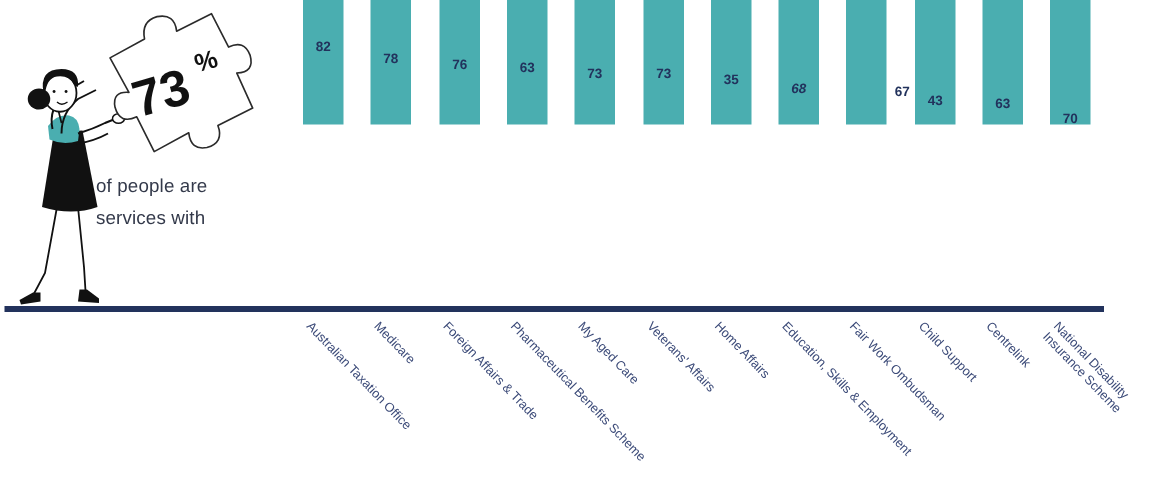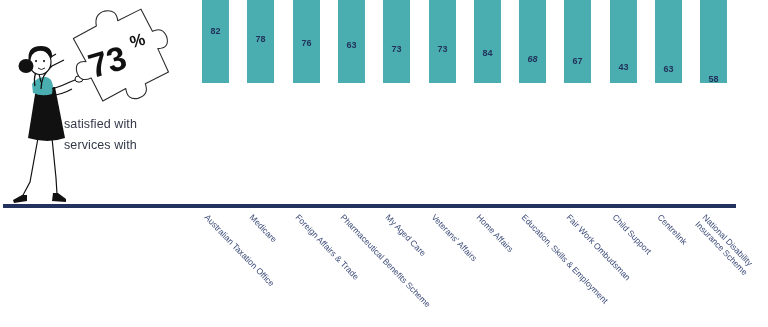--- a/index.html
+++ b/index.html
@@ -89,21 +89,21 @@
                  Q84 98 72 99 Q61 99 62 87 L37 95 L30 70
                  Q18 73 17 61 Q17 50 28 53 Z" fill="#ffffff" stroke="#2b2b2b" stroke-width="1.1" stroke-linejoin="round"></path>
       </g>
       <g transform="rotate(-16 58 56)">
         <text x="30" y="68" font-family="'Liberation Sans', sans-serif" font-size="34" font-weight="bold" fill="#111">73</text>
         <text x="76" y="50" font-family="'Liberation Sans', sans-serif" font-size="17" font-weight="bold" fill="#111">%</text>
       </g>
     </svg>
 
     <div id="stat-caption">
-      <div>satisfied with</div>
+      <div>of people are</div>
       <div>services with</div>
     </div>
   </div>
 
   <div id="chart-area">
     <div id="bars-container">
         <div class="bar-group" style="left: 202px; height: 205px; top: 0px; position: absolute;">
           <div class="bar" title="Australian Taxation Office: 82" style="height: 165px; bottom: 122px; position: absolute; background: rgb(74, 174, 176);"></div>
           <div class="bar-value" style="top: 26px; color: rgb(34, 50, 92);">82</div>
         </div>
@@ -122,41 +122,41 @@
         <div class="bar-group" style="left: 383px; height: 205px; top: 0px; position: absolute;">
           <div class="bar" title="My Aged Care: 73" style="height: 147px; bottom: 122px; position: absolute; background: rgb(74, 174, 176);"></div>
           <div class="bar-value" style="top: 44px; color: rgb(34, 50, 92);">73</div>
         </div>
         <div class="bar-group" style="left: 429px; height: 205px; top: 0px; position: absolute;">
           <div class="bar" title="Veterans' Affairs: 73" style="height: 147px; bottom: 122px; position: absolute; background: rgb(74, 174, 176);"></div>
           <div class="bar-value" style="top: 44px; color: rgb(34, 50, 92);">73</div>
         </div>
         <div class="bar-group" style="left: 474px; height: 205px; top: 0px; position: absolute;">
           <div class="bar" title="Home Affairs: 71" style="height: 143px; bottom: 122px; position: absolute; background: rgb(74, 174, 176);"></div>
-          <div class="bar-value" style="top: 48px; color: rgb(34, 50, 92);">84</div>
+          <div class="bar-value" style="top: 48px; color: rgb(34, 50, 92);">35</div>
         </div>
         <div class="bar-group" style="left: 519px; height: 205px; top: 0px; position: absolute;">
           <div class="bar" title="Education, Skills &amp; Employment: 68" style="height: 137px; bottom: 122px; position: absolute; background: rgb(74, 174, 176);"></div>
           <div class="bar-value" style="top: 54px; color: rgb(34, 50, 92); font-style: italic;">68</div>
         </div>
         <div class="bar-group" style="left: 564px; height: 205px; top: 0px; position: absolute;">
           <div class="bar" title="Fair Work Ombudsman: 67" style="height: 135px; bottom: 122px; position: absolute; background: rgb(74, 174, 176);"></div>
-          <div class="bar-value" style="top: 56px; color: rgb(34, 50, 92);">67</div>
+          <div class="bar-value" style="top: 56px; color: rgb(34, 50, 92); margin-left: 24px;">67</div>
         </div>
         <div class="bar-group" style="left: 610px; height: 205px; top: 0px; position: absolute;">
           <div class="bar" title="Child Support: 64" style="height: 129px; bottom: 122px; position: absolute; background: rgb(74, 174, 176);"></div>
           <div class="bar-value" style="top: 62px; color: rgb(34, 50, 92);">43</div>
         </div>
         <div class="bar-group" style="left: 655px; height: 205px; top: 0px; position: absolute;">
           <div class="bar" title="Centrelink: 63" style="height: 127px; bottom: 122px; position: absolute; background: rgb(74, 174, 176);"></div>
           <div class="bar-value" style="top: 64px; color: rgb(34, 50, 92);">63</div>
         </div>
         <div class="bar-group" style="left: 700px; height: 205px; top: 0px; position: absolute;">
           <div class="bar" title="National Disability Insurance Scheme: 58" style="height: 117px; bottom: 122px; position: absolute; background: rgb(74, 174, 176);"></div>
-          <div class="bar-value" style="top: 74px; color: rgb(34, 50, 92);">58</div>
+          <div class="bar-value" style="top: 74px; color: rgb(34, 50, 92);">70</div>
         </div>
       </div>
     <div id="baseline" style="background: rgb(34, 50, 92);"></div>
     <div id="labels-container">
         <div class="bar-label" style="position: absolute; left: 209px; top: 213px; color: rgb(59, 74, 120);">
           <span>Australian Taxation Office</span>
         </div>
         <div class="bar-label" style="position: absolute; left: 254px; top: 213px; color: rgb(59, 74, 120);">
           <span>Medicare</span>
         </div>

